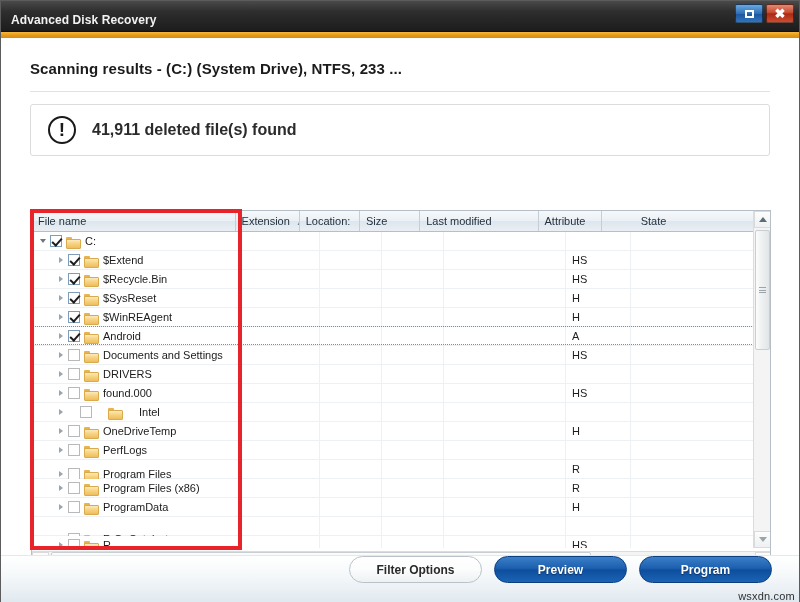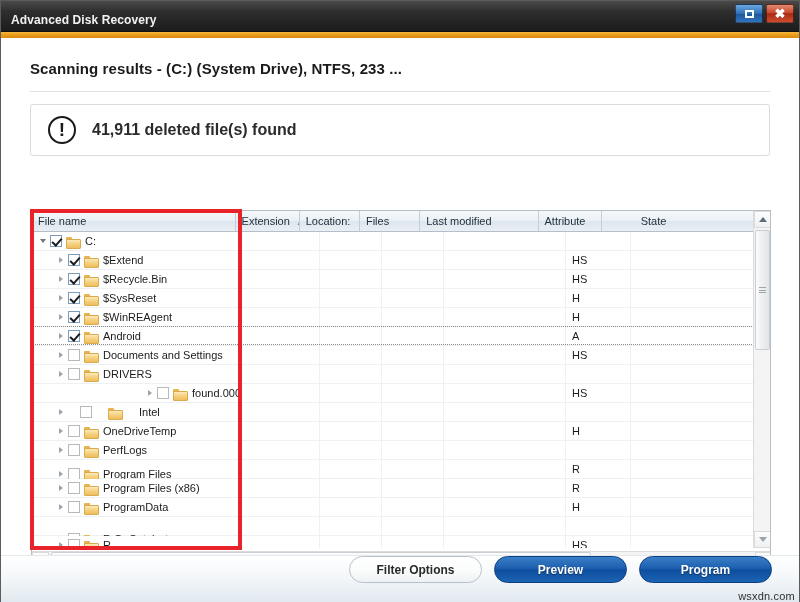--- a/index.html
+++ b/index.html
@@ -419,21 +419,21 @@
       <div class="alert-text">41,911 deleted file(s) found</div>
     </div>
 
     <div class="grid-wrap">
       <div class="grid-inner">
 
         <div class="col-head" id="colhead">
             <div class="ch" style="width: 210px;"><span>File name</span></div>
             <div class="ch" style="width: 66px;"><span>Extension</span><span class="sort-caret">▲</span></div>
             <div class="ch" style="width: 62px;"><span>Location:</span></div>
-            <div class="ch" style="width: 62px;"><span>Files</span></div>
+            <div class="ch" style="width: 62px;"><span>Size</span></div>
             <div class="ch" style="width: 122px;"><span>Last modified</span></div>
             <div class="ch" style="width: 65px;"><span>Attribute</span></div>
             <div class="ch" style="width: 123px; margin-left: 33px;"><span>State</span></div>
           </div>
 
         <div class="rows" id="rowsbox">
             <div class="row">
               <div class="cell name" style="width: 210px;">
                 <div class="name-inner" style="padding-left: 4px;">
                   <span class="expander">
@@ -571,21 +571,21 @@
                 </div>
               </div>
               <div class="cell" style="width: 78px;"></div>
               <div class="cell" style="width: 62px;"></div>
               <div class="cell" style="width: 62px;"></div>
               <div class="cell" style="width: 122px;"></div>
               <div class="cell" style="width: 65px;"></div>
               <div class="cell" style="width: 123px;"></div>
             </div>
             <div class="row">
-              <div class="cell name" style="width: 210px; justify-content: flex-end;">
+              <div class="cell name" style="width: 210px;">
                 <div class="name-inner" style="padding-left: 22px;">
                   <span class="expander">
                     <span class="tri-right"></span>
                   </span>
                   <span class="cbox plain"></span>
                   <span class="folder"></span>
                   <span class="lbl">found.000</span>
                 </div>
               </div>
               <div class="cell" style="width: 78px;"></div>

